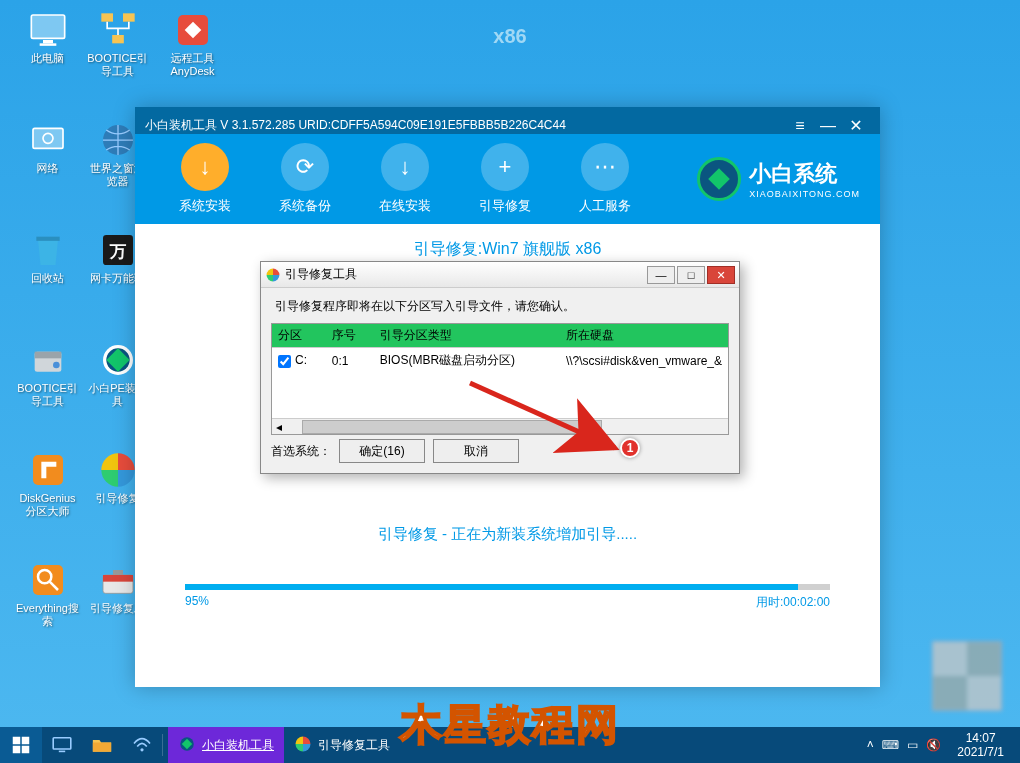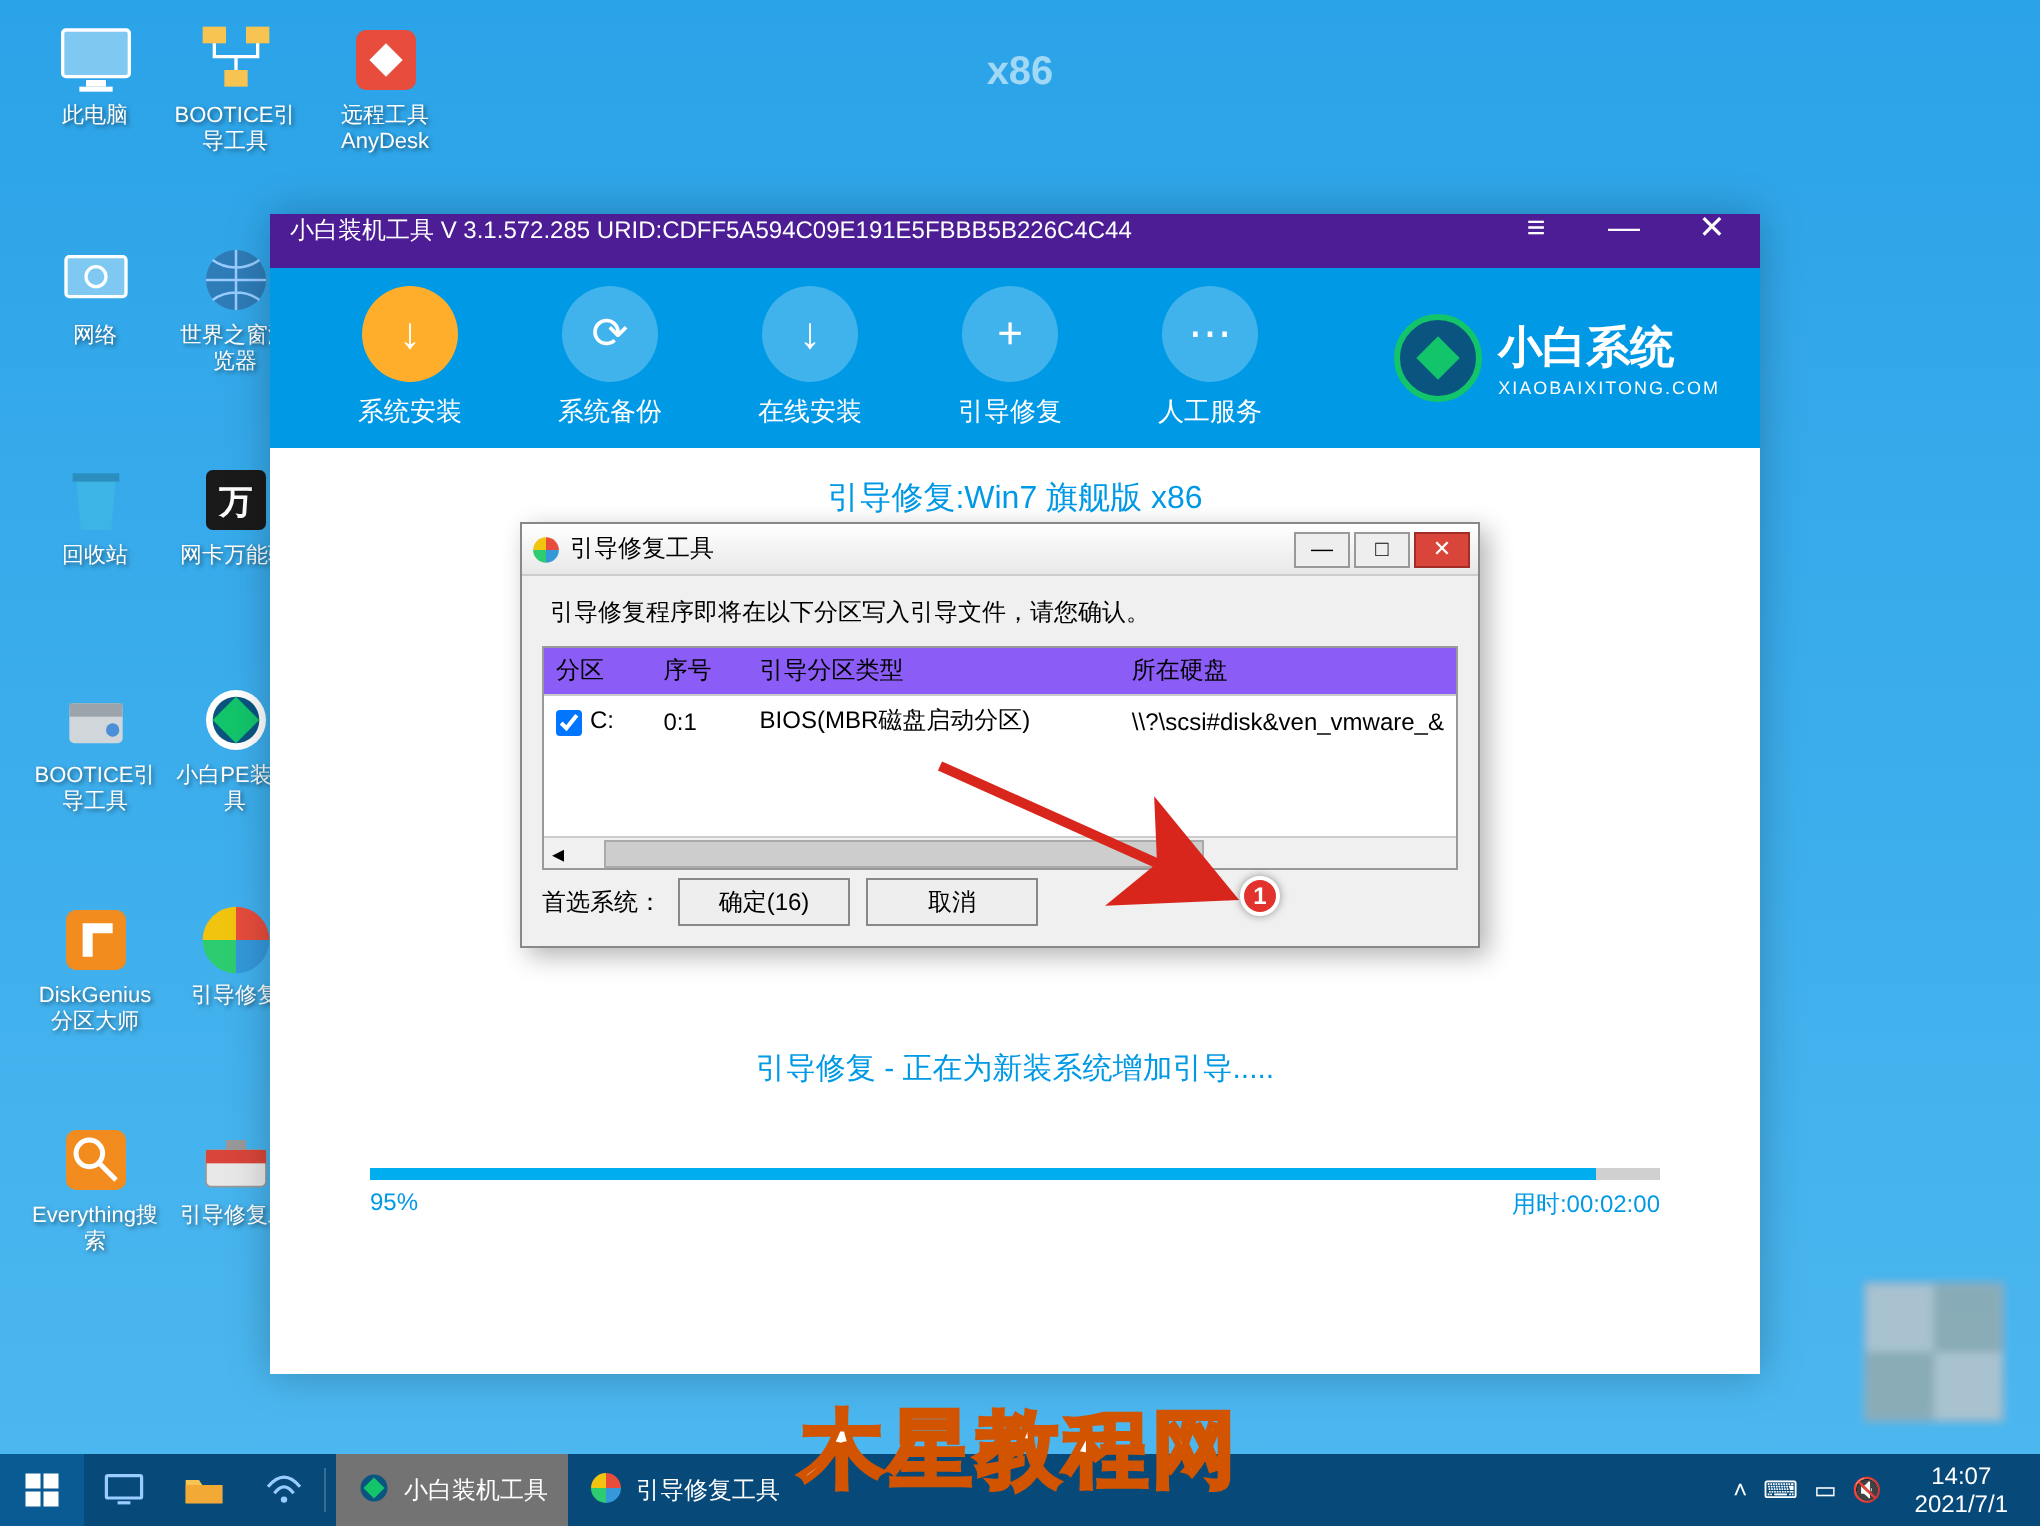--- a/index.html
+++ b/index.html
@@ -2,21 +2,21 @@
 <html><head>
 <meta charset="utf-8">
 <style>
 * { margin: 0; padding: 0; box-sizing: border-box; font-family: "Microsoft YaHei", "SimSun", sans-serif; }
 body { width: 1020px; height: 763px; background: linear-gradient(to bottom, #2ba3e8, #4db8f0); position: relative; overflow: hidden; }
 .topbar-label { position: absolute; top: 25px; left: 50%; transform: translateX(-50%); color: #a0d8f5; font-size: 20px; font-weight: bold; }
 .desk-icon { position: absolute; width: 65px; text-align: center; cursor: pointer; }
 .desk-icon .ico { width: 40px; height: 40px; margin: 0 auto 2px; display: flex; align-items: center; justify-content: center; }
 .desk-icon .lbl { color: #fff; font-size: 11px; text-shadow: 1px 1px 2px rgba(0,0,0,0.5); line-height: 1.2; }
 .mainwin { position: absolute; left: 135px; top: 107px; width: 745px; height: 580px; background: #fff; box-shadow: 0 0 20px rgba(0,0,0,0.25); }
-.mainwin-title { height: 27px; background: #4c1d95; color: #fff; font-size: 12px; display: flex; align-items: flex-start; padding: 0 10px; gap: 16px; }
+.mainwin-title { height: 27px; background: #0369a1; color: #fff; font-size: 12px; display: flex; align-items: flex-end; padding: 0 10px; }
 .mainwin-title .spacer { flex: 1; }
 .mainwin-title .wbtn { width: 28px; text-align: center; cursor: pointer; font-size: 16px; line-height: 1; }
 .toolbar { height: 90px; background: #0099e6; display: flex; align-items: center; padding: 0 20px; }
 .tool-item { width: 100px; text-align: center; color: #fff; cursor: pointer; }
 .tool-item .circ { width: 48px; height: 48px; border-radius: 50%; background: rgba(255,255,255,0.25); margin: 0 auto 6px; display: flex; align-items: center; justify-content: center; font-size: 22px; }
 .tool-item.active .circ { background: #ffae2b; }
 .tool-item .tlbl { font-size: 13px; }
 .brand { margin-left: auto; display: flex; align-items: center; color: #fff; }
 .brand .logo { width: 44px; height: 44px; border-radius: 50%; background: #0a5580; border: 3px solid #12c56a; display: flex; align-items: center; justify-content: center; margin-right: 8px; }
 .brand .txt-big { font-size: 22px; font-weight: bold; }
@@ -26,38 +26,38 @@
 .dialog { position: absolute; left: 260px; top: 261px; width: 480px; background: #f0f0f0; border: 1px solid #888; box-shadow: 4px 4px 12px rgba(0,0,0,0.3); z-index: 5; }
 .dialog-title { height: 26px; background: linear-gradient(#fff,#e8e8e8); display: flex; align-items: center; padding: 0 4px; font-size: 12px; border-bottom: 1px solid #ccc; }
 .dialog-title .dicon { width: 16px; height: 16px; margin-right: 4px; display: inline-flex; align-items:center; justify-content:center; }
 .dialog-title .spacer { flex: 1; }
 .dialog-title .dbtn { width: 28px; height: 18px; border: 1px solid #999; margin-left: 2px; font-size: 11px; text-align: center; line-height: 16px; cursor: pointer; background: #eee; }
 .dialog-title .dbtn.close { background: #d9453a; color: #fff; border-color: #a02e26; }
 .dialog-body { padding: 8px 10px 10px; font-size: 12px; }
 .dlg-msg { margin: 2px 0 8px 4px; }
 .grid { border: 1px solid #999; background: #fff; height: 112px; overflow: hidden; position: relative; }
 .grid table { width: 100%; border-collapse: collapse; font-size: 12px; }
-.grid th { text-align: left; padding: 3px 6px; background: #8b5cf6; border-bottom: 1px solid #ccc; font-weight: normal; }
+.grid th { text-align: left; padding: 3px 6px; background: #22c55e; border-bottom: 1px solid #ccc; font-weight: normal; }
 .grid td { padding: 4px 6px; white-space: nowrap; }
 .grid .hscroll { position: absolute; bottom: 0; left: 0; right: 0; height: 16px; background: #f0f0f0; border-top: 1px solid #ccc; display:flex; align-items:center; }
 .grid .hscroll .thumb { height:14px; width:300px; background:#cdcdcd; border:1px solid #aaa; margin-left:16px; }
 .dlg-row2 { display: flex; align-items: center; margin-top: 4px; gap: 8px; }
 .dlg-row2 select { flex: 0 0 200px; font-size: 12px; height: 22px; }
 .dlg-row2 button { width: 86px; height: 24px; font-size: 12px; border: 1px solid #888; background: #eee; cursor: pointer; }
 .status-line2 { text-align: center; color: #0099e6; font-size: 15px; margin-top: 265px; }
 .progress-wrap { margin: 40px 50px 0; }
 .progress-bar { height: 6px; background: #d0d0d0; position: relative; }
 .progress-fill { height: 100%; background: #00aef0; width: 95%; }
 .progress-labels { display: flex; justify-content: space-between; font-size: 12px; color: #0099e6; margin-top: 4px; }
 .arrow { position: absolute; left: 465px; top: 378px; z-index: 20; pointer-events:none; }
 .marker { position: absolute; left: 620px; top: 438px; width: 20px; height: 20px; border-radius: 50%; background: #e1322d; border: 2px solid #fff; color: #fff; font-size: 12px; font-weight: bold; text-align: center; line-height: 17px; z-index: 21; box-shadow: 0 0 4px rgba(0,0,0,0.4); }
 .taskbar { position: absolute; bottom: 0; left: 0; right: 0; height: 36px; background: #074a7a; display: flex; align-items: center; color: #fff; font-size: 12px; }
 .taskbar .start { width: 42px; height: 100%; background: #0a5b94; display: flex; align-items: center; justify-content: center; cursor: pointer; }
 .taskbar .tbtn { height: 100%; padding: 0 10px; display: flex; align-items: center; cursor: pointer; }
-.taskbar .tbtn.active { background: #737373; }
+.taskbar .tbtn.active { background: #6d28d9; text-decoration: underline; }
 .taskbar .tray { margin-left: auto; display: flex; align-items: center; gap: 8px; padding-right: 8px; }
 .taskbar .clock { text-align: center; font-size: 12px; line-height: 1.2; padding: 0 8px; }
 .watermark { position: absolute; bottom: 10px; left: 50%; transform: translateX(-50%); font-size: 42px; font-weight: bold; color: #fff; -webkit-text-stroke: 2px #d35400; z-index: 2; letter-spacing: 2px; pointer-events:none; }
 .qrblur { position:absolute; right:18px; bottom:52px; width:70px; height:70px; background:repeating-conic-gradient(#9aa 0 25%, #c0c6c8 0 50%); filter: blur(2px); opacity:0.8; border:1px solid #aab;}
 input[type=checkbox]{ margin-right:4px; vertical-align:middle;}
 </style>
 </head>
 <body>
 
 <div class="topbar-label">x86</div>

